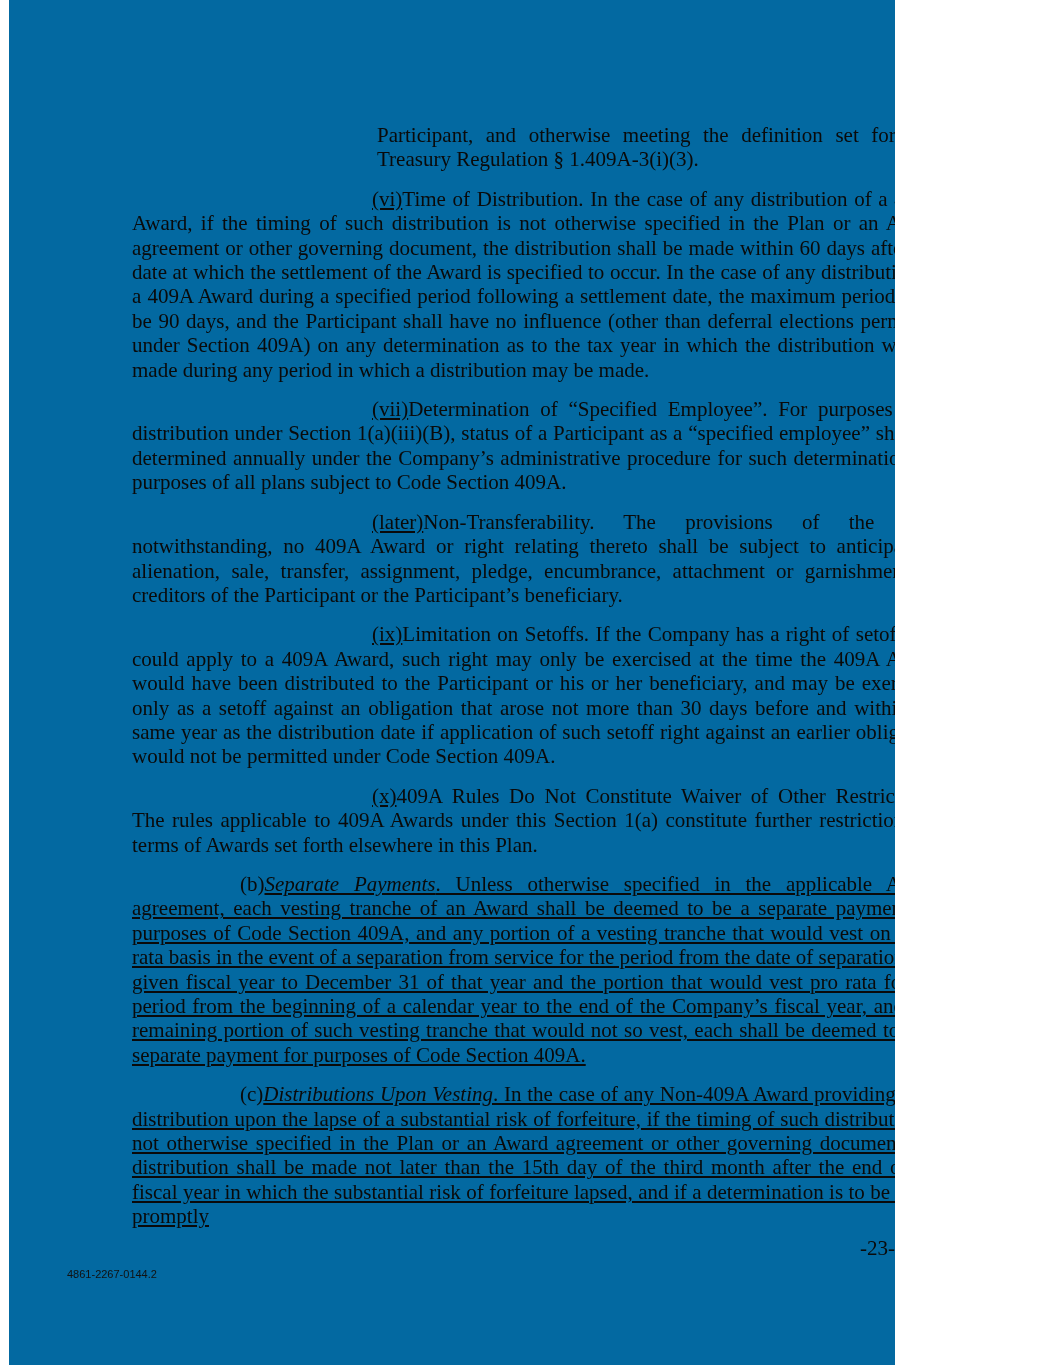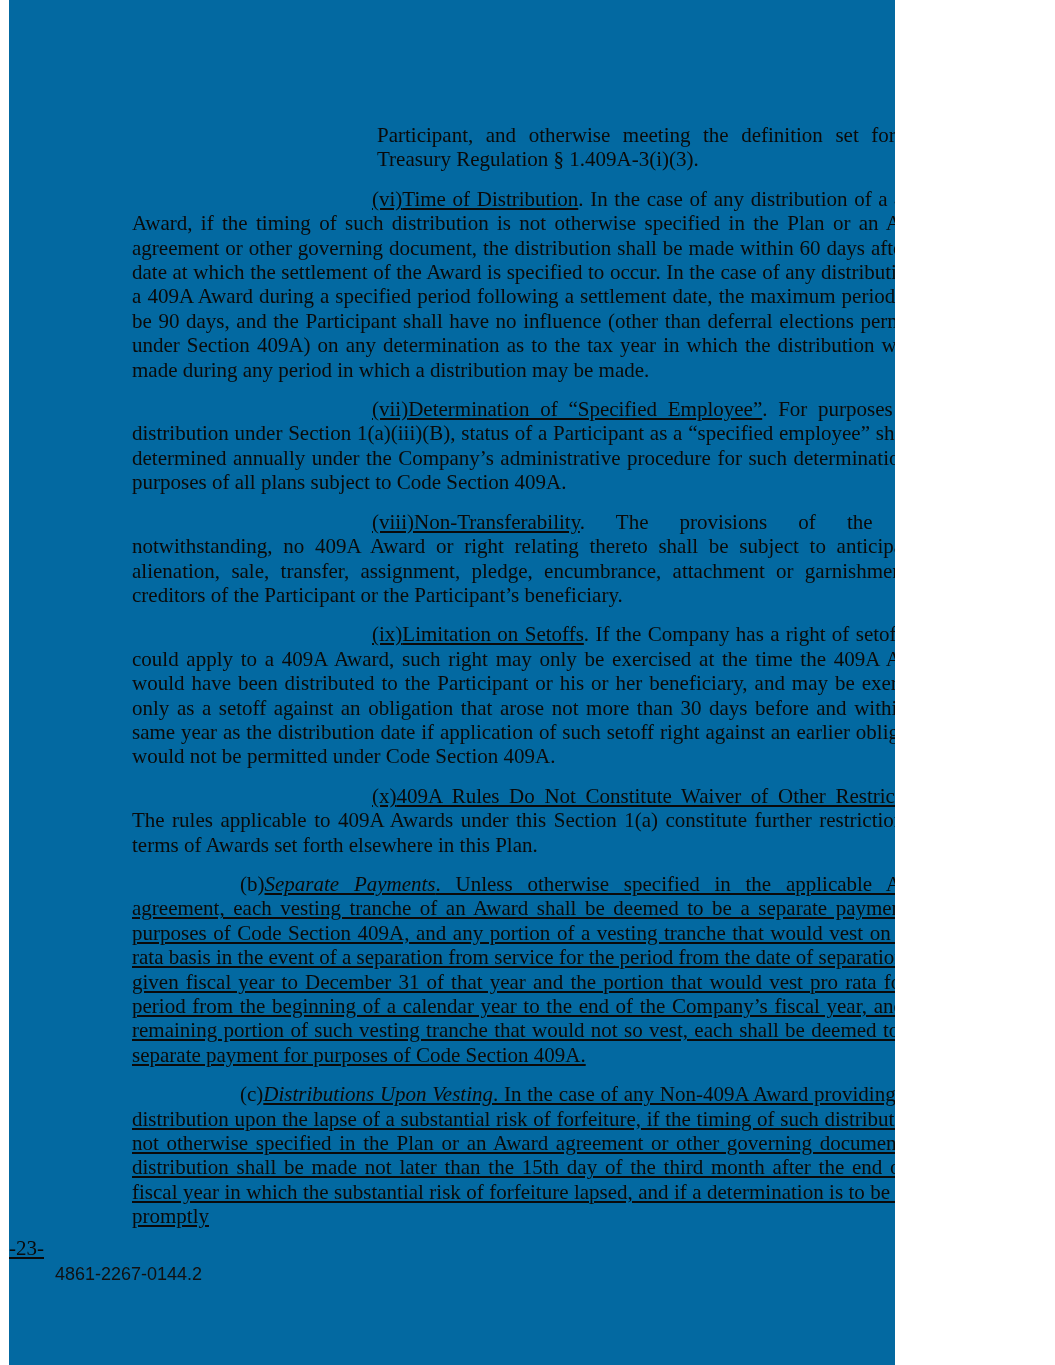--- a/index.html
+++ b/index.html
@@ -31,53 +31,52 @@
   }
   .para {
     margin: 15px 0 0 0;
     text-align: justify;
   }
   .lvl3 { text-indent: 120px; }
   .lvl2 { text-indent: 54px; text-decoration: underline; }
   .clause-label { display: inline-block; }
   .lvl3 .clause-label { min-width: 67px; text-decoration: underline; }
   .lvl2 .clause-label { min-width: 76px; }
-  .u { text-decoration: underline; text-underline-offset: 2px; }
+  .u { text-underline-offset: 2px; }
   .it { font-style: italic; }
   .page-number {
     position: absolute;
     left: 0;
     top: 1236px;
     width: 100%;
-    text-align: left;
+    text-align: right;
     font-size: 21px;
-    text-decoration: underline;
   }
   .doc-id {
     position: absolute;
-    left: 46px;
+    left: 58px;
     top: 1262px;
     font-family: "Liberation Sans", "DejaVu Sans", sans-serif;
-    font-size: 18px;
+    font-size: 11px;
     color: #111111;
   }
 </style>
 </head>
 <body>
 
 <div class="page">
   <div class="content">
 
     <p class="intro"><span>Participant, and otherwise meeting the definition set forth in Treasury Regulation § 1.409A-3(i)(3).</span></p>
 
     <p class="para lvl3"><span class="clause-label">(vi)</span><span class="u">Time of Distribution</span><span>.  In the case of any distribution of a 409A Award, if the timing of such distribution is not otherwise specified in the Plan or an Award agreement or other governing document, the distribution shall be made within 60 days after the date at which the settlement of the Award is specified to occur.  In the case of any distribution of a 409A Award during a specified period following a settlement date, the maximum period shall be 90 days, and the Participant shall have no influence (other than deferral elections permitted under Section 409A) on any determination as to the tax year in which the distribution will be made during any period in which a distribution may be made.</span></p>
 
     <p class="para lvl3"><span class="clause-label">(vii)</span><span class="u">Determination of “Specified Employee”</span><span>.  For purposes of a distribution under Section 1(a)(iii)(B), status of a Participant as a “specified employee” shall be determined annually under the Company’s administrative procedure for such determination for purposes of all plans subject to Code Section 409A.</span></p>
 
-    <p class="para lvl3"><span class="clause-label">(viii)</span><span class="u">Non-Transferability</span><span>.  The provisions of the Plan notwithstanding, no 409A Award or right relating thereto shall be subject to anticipation, alienation, sale, transfer, assignment, pledge, encumbrance, attachment or garnishment by creditors of the Participant or the Participant’s beneficiary.</span></p>
+    <p class="para lvl3"><span class="clause-label">(later)</span><span class="u">Non-Transferability</span><span>.  The provisions of the Plan notwithstanding, no 409A Award or right relating thereto shall be subject to anticipation, alienation, sale, transfer, assignment, pledge, encumbrance, attachment or garnishment by creditors of the Participant or the Participant’s beneficiary.</span></p>
 
     <p class="para lvl3"><span class="clause-label">(ix)</span><span class="u">Limitation on Setoffs</span><span>.  If the Company has a right of setoff that could apply to a 409A Award, such right may only be exercised at the time the 409A Award would have been distributed to the Participant or his or her beneficiary, and may be exercised only as a setoff against an obligation that arose not more than 30 days before and within the same year as the distribution date if application of such setoff right against an earlier obligation would not be permitted under Code Section 409A.</span></p>
 
     <p class="para lvl3"><span class="clause-label">(x)</span><span class="u">409A Rules Do Not Constitute Waiver of Other Restrictions</span><span>.  The rules applicable to 409A Awards under this Section 1(a) constitute further restrictions on terms of Awards set forth elsewhere in this Plan.</span></p>
 
     <p class="para lvl2"><span class="clause-label">(b)</span><span class="it">Separate Payments</span><span>.  Unless otherwise specified in the applicable Award agreement, each vesting tranche of an Award shall be deemed to be a separate payment for purposes of Code Section 409A, and any portion of a vesting tranche that would vest on a pro rata basis in the event of a separation from service for the period from the date of separation in a given fiscal year to December 31 of that year and the portion that would vest pro rata for the period from the beginning of a calendar year to the end of the Company’s fiscal year, and any remaining portion of such vesting tranche that would not so vest, each shall be deemed to be a separate payment for purposes of Code Section 409A.</span></p>
 
     <p class="para lvl2"><span class="clause-label">(c)</span><span class="it">Distributions Upon Vesting</span><span>.  In the case of any Non-409A Award providing for a distribution upon the lapse of a substantial risk of forfeiture, if the timing of such distribution is not otherwise specified in the Plan or an Award agreement or other governing document, the distribution shall be made not later than the 15th day of the third month after the end of the fiscal year in which the substantial risk of forfeiture lapsed, and if a determination is to be made promptly</span></p>
 
   </div>

